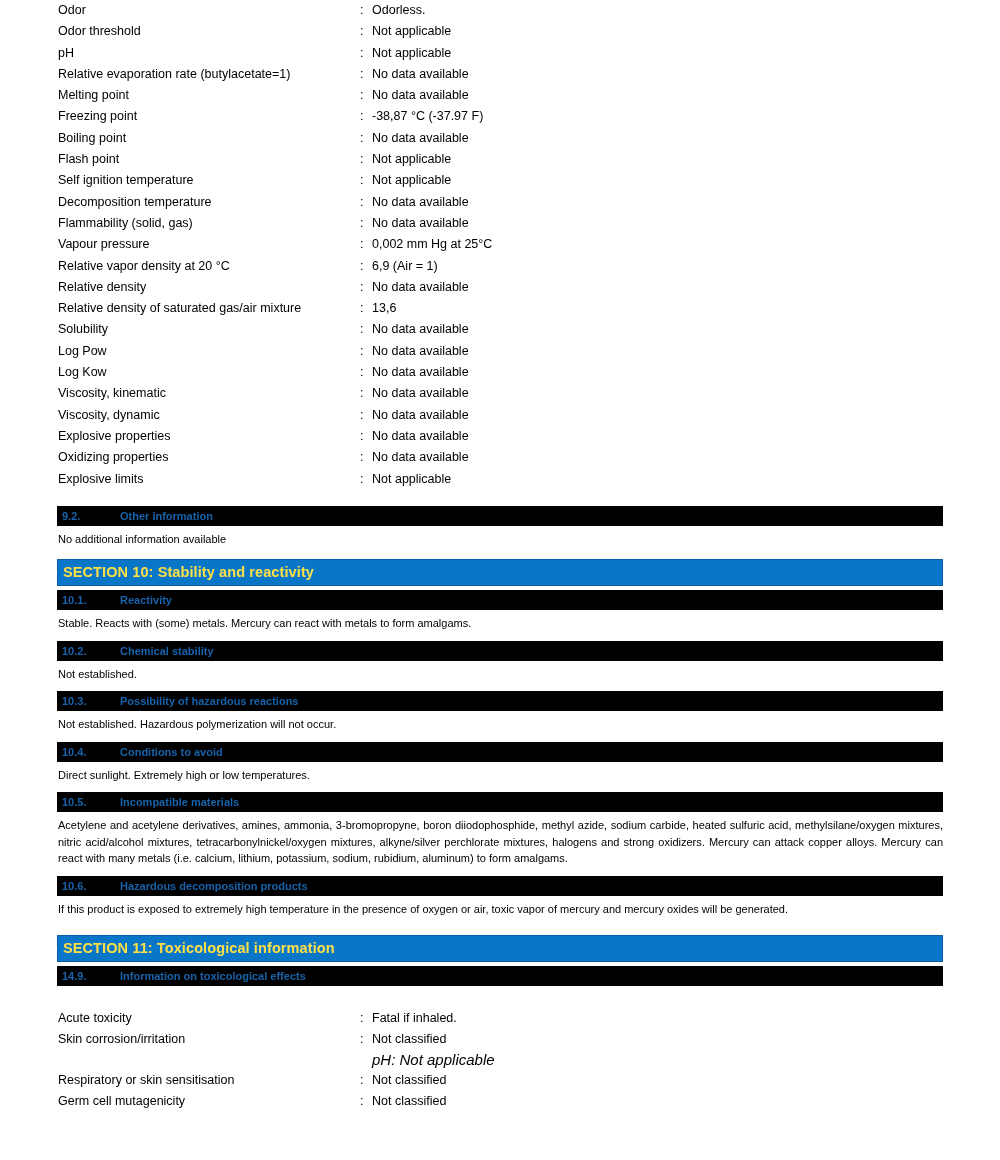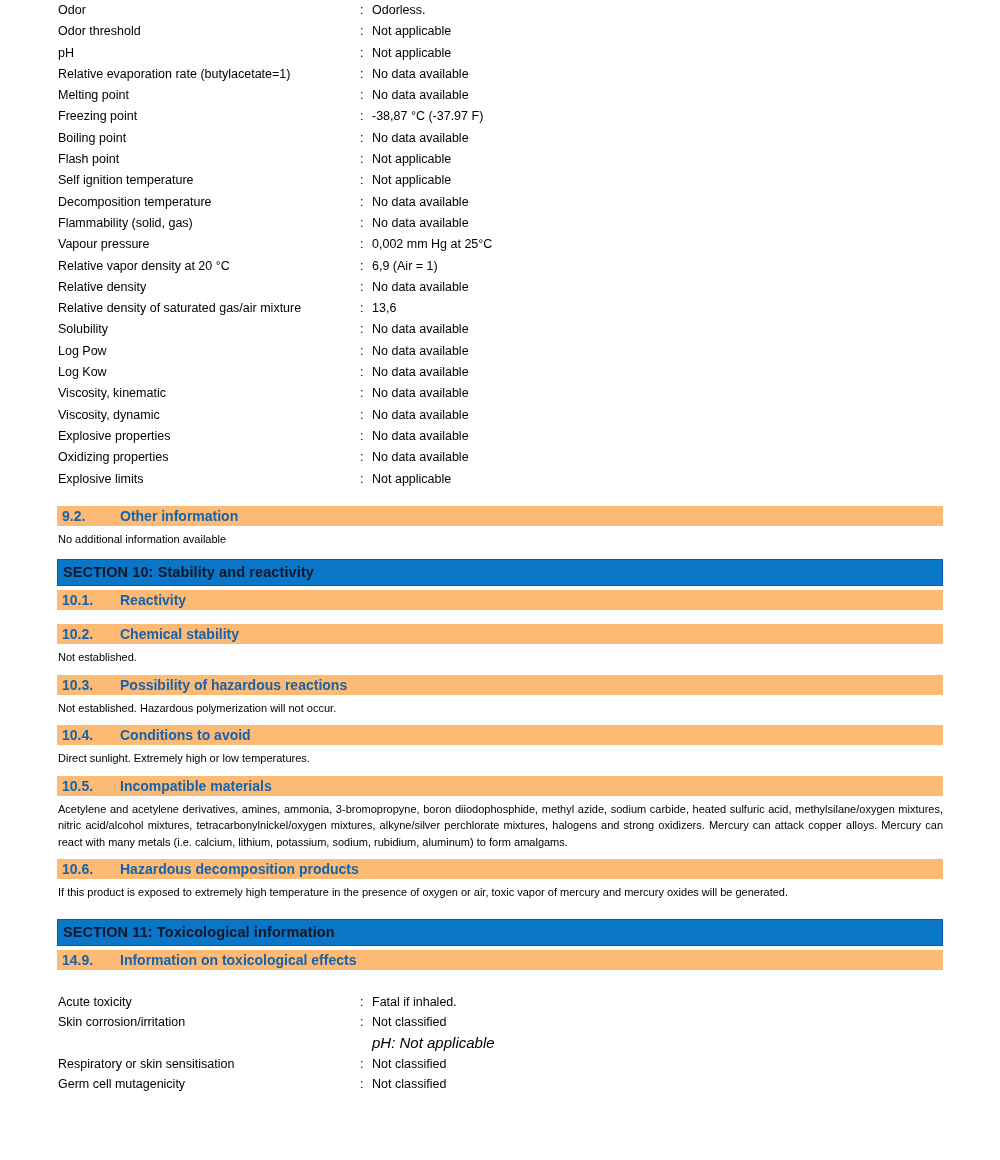--- a/index.html
+++ b/index.html
@@ -81,34 +81,34 @@
     font-style: italic;
   }
 
   
   .section-bar {
     margin: 0 0 0 57px;
     width: 886px;
     box-sizing: border-box;
     background: #0a76c8;
     border: 1px solid #0b5ea8;
-    color: #0f172a;
+    color: #fde047;
     font-size: 14.5px;
     font-weight: bold;
     line-height: 20px;
     padding: 2px 0 3px 5px;
     letter-spacing: 0.1px;
   }
   .subsection-bar {
     margin: 0 0 0 57px;
     width: 886px;
     box-sizing: border-box;
-    background: #fdba74;
+    background: #000000;
     color: #1763ab;
-    font-size: 14px;
+    font-size: 11px;
     font-weight: bold;
     line-height: 16px;
     padding: 2px 0 2px 5px;
     display: flex;
   }
   .subsection-num {
     width: 58px;
     flex: 0 0 58px;
   }
   .subsection-title {
@@ -270,20 +270,21 @@
   <div class="sp12"></div>
 
   <div class="section-bar">SECTION 10: Stability and reactivity</div>
   <div class="sp4"></div>
   <div id="section10-body">
       <div class="subsection-bar">
         <span class="subsection-num">10.1.</span>
         <span class="subsection-title">Reactivity</span>
       </div>
       <div class="sp5"></div>
+      <p class="body-text plain">Stable. Reacts with (some) metals. Mercury can react with metals to form amalgams.</p>
       <div class="sp9"></div>
       <div class="subsection-bar">
         <span class="subsection-num">10.2.</span>
         <span class="subsection-title">Chemical stability</span>
       </div>
       <div class="sp5"></div>
       <p class="body-text plain">Not established.</p>
       <div class="sp9"></div>
       <div class="subsection-bar">
         <span class="subsection-num">10.3.</span>

